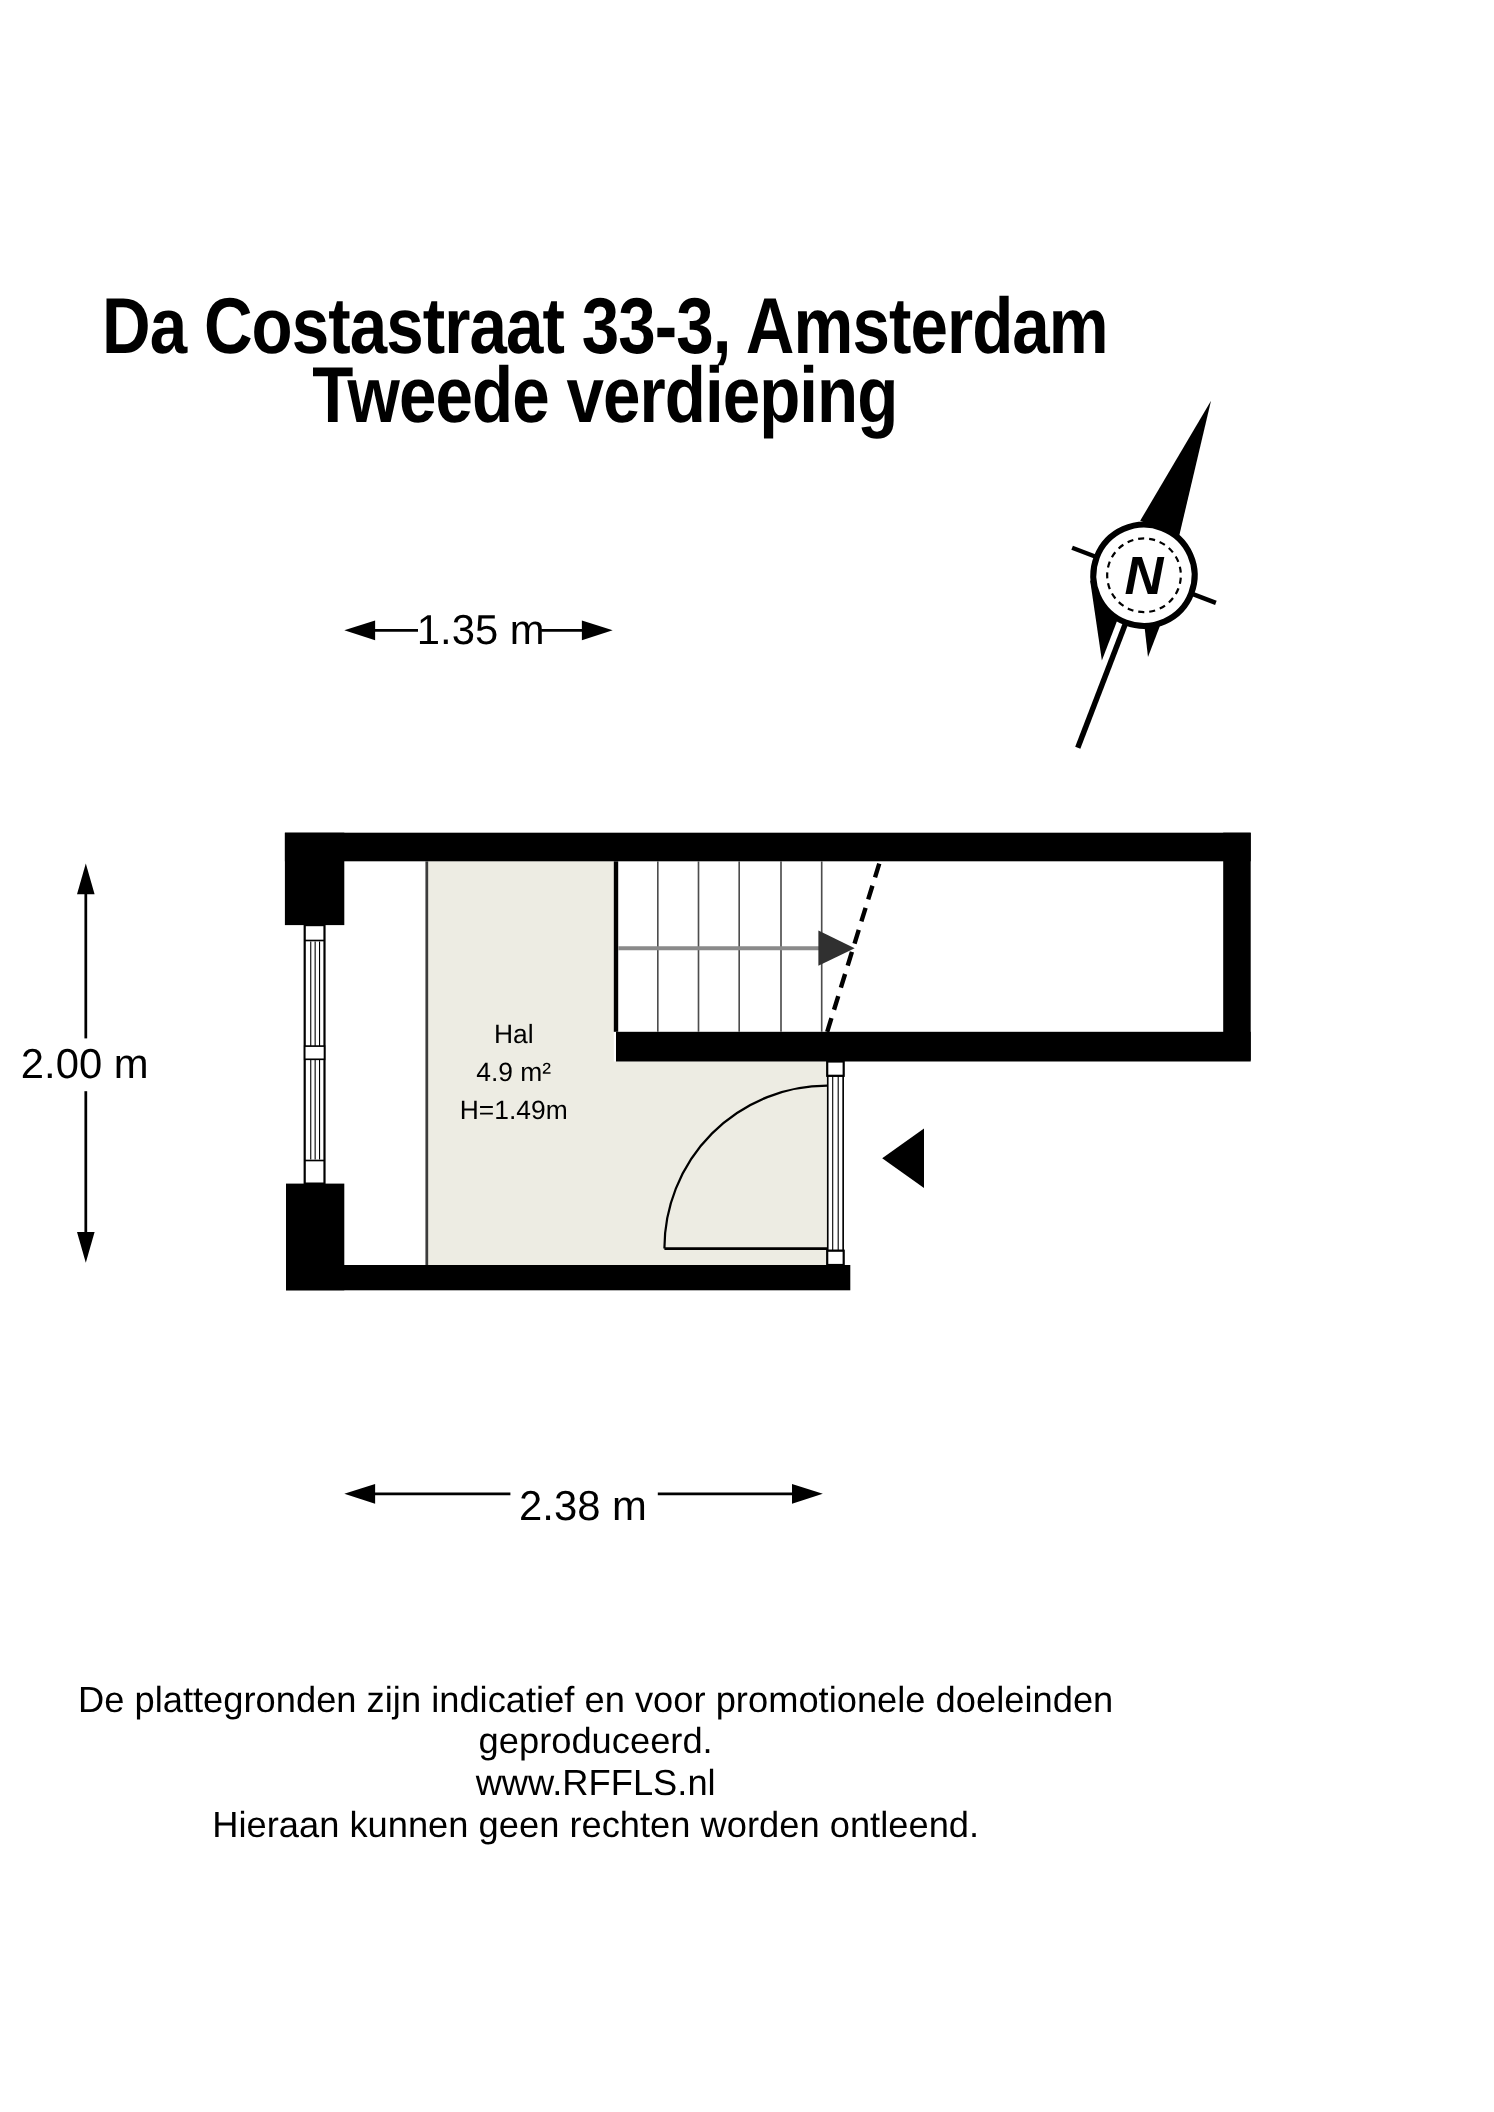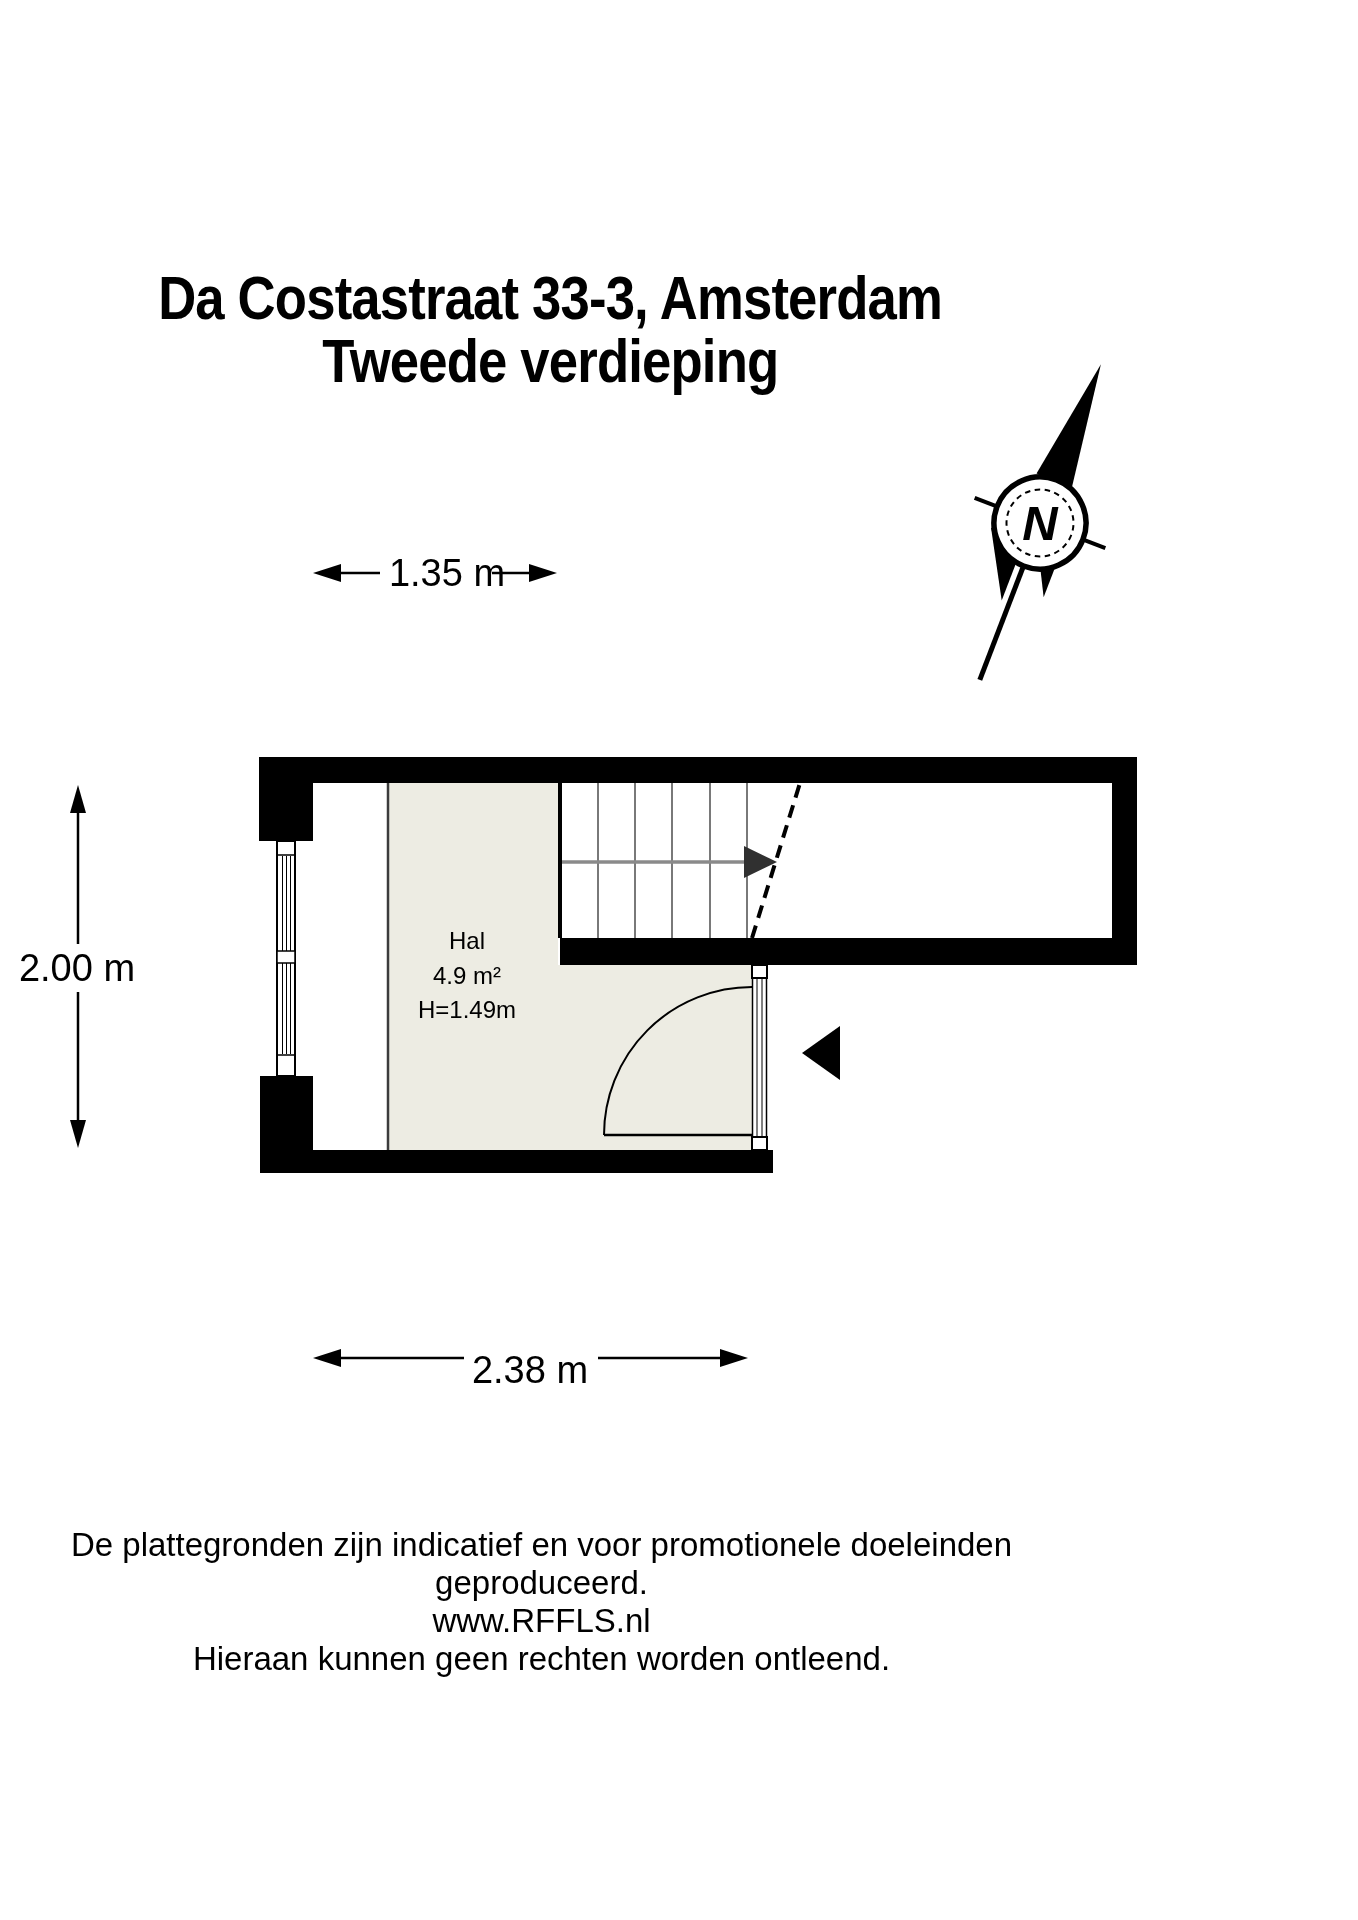--- a/index.html
+++ b/index.html
@@ -1,24 +1,24 @@
 <!DOCTYPE html>
 <html><head>
 <meta charset="utf-8">
 <style>
   html,body{margin:0;padding:0;background:#ffffff;}
   .page{position:relative;width:1358px;height:1920px;background:#fff;overflow:hidden;
         font-family:"Liberation Sans", sans-serif;color:#000;}
   .plan-svg{position:absolute;left:0;top:0;width:1358px;height:1920px;}
   .abs{position:absolute;}
   .title-block{left:0px;top:266px;width:1100px;text-align:center;
-               font-size:62px;font-weight:bold;line-height:63px;letter-spacing:-1px;}
+               font-size:72px;font-weight:bold;line-height:63px;letter-spacing:-1px;}
   .title-line{display:inline-block;transform:scaleX(0.85);transform-origin:50% 50%;white-space:nowrap;}
   .dim-label{font-size:38px;line-height:44px;text-align:center;white-space:nowrap;}
-  .dim-top{left:347px;top:551px;width:200px;}
+  .dim-top{left:337px;top:551px;width:200px;}
   .dim-left{left:-3px;top:946px;width:160px;}
   .dim-bottom{left:430px;top:1336px;width:200px;margin-top:12px;}
   .room-block{left:337px;top:924px;width:260px;text-align:center;
               font-size:24px;line-height:34.5px;}
   .footer-block{left:0;top:1526px;width:1083px;text-align:center;
                 font-size:33px;line-height:38px;}
   .wall{fill:#000;}
   .thin{stroke:#000;fill:none;}
 </style>
 </head>

